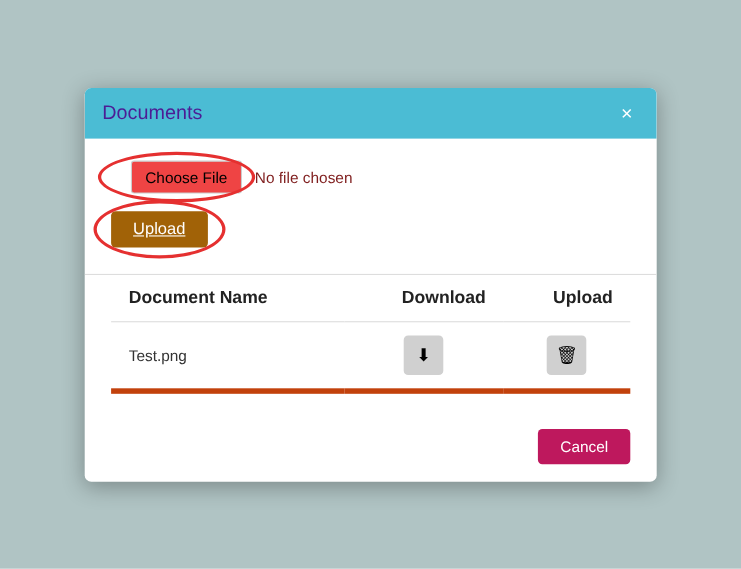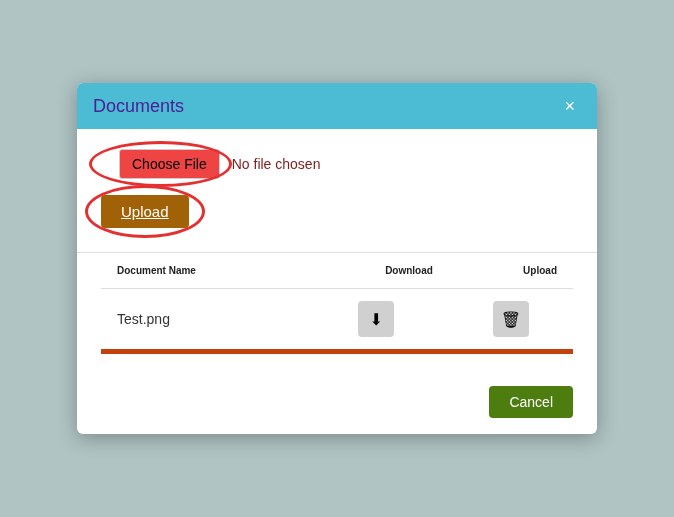--- a/index.html
+++ b/index.html
@@ -144,21 +144,21 @@
       border-collapse: collapse;
       margin-top: 0;
     }
 
     .doc-table thead tr {
       border-bottom: 1px solid #ddd;
     }
 
     .doc-table th {
       padding: 12px 16px;
-      font-size: 10px;
+      font-size: 16px;
       font-weight: 700;
       color: #222;
       text-align: left;
     }
 
     .doc-table th.center {
       text-align: right;
     }
 
     .doc-table td {
@@ -188,21 +188,21 @@
       font-size: 16px;
     }
 
     .modal-footer {
       padding: 12px 24px 16px;
       display: flex;
       justify-content: flex-end;
     }
 
     .cancel-btn {
-      background: #4d7c0f;
+      background: #be185d;
       color: #fff;
       border: none;
       border-radius: 4px;
       padding: 8px 20px;
       font-size: 14px;
       cursor: pointer;
     }
   </style>
 </head>
 <body>

